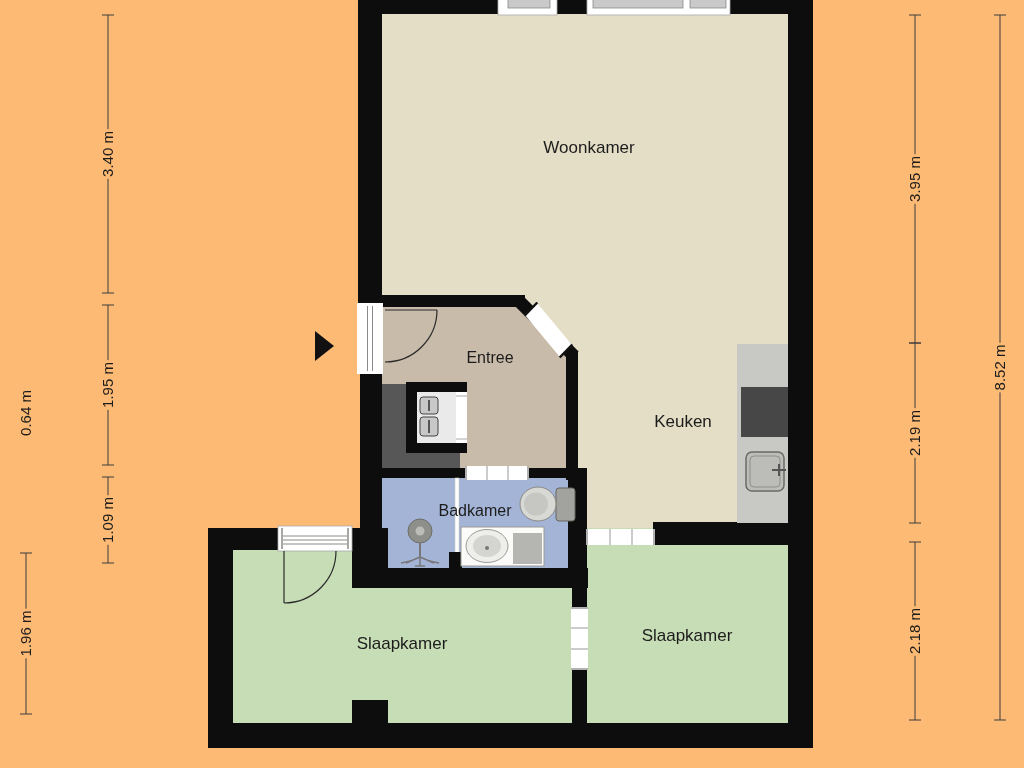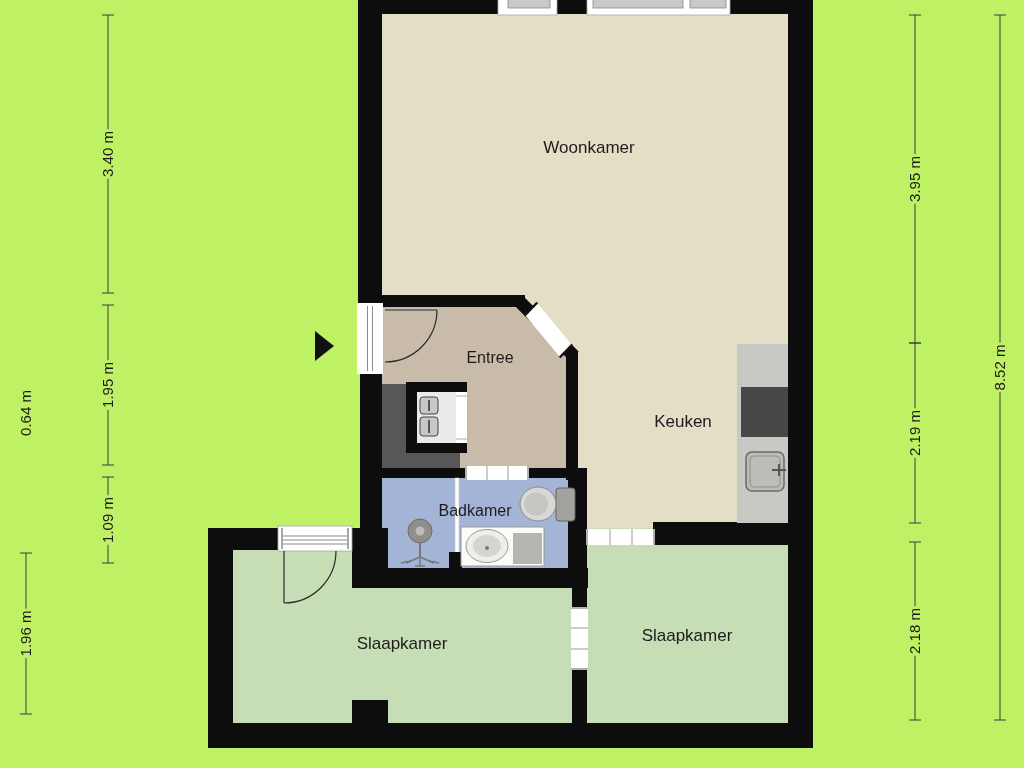--- a/index.html
+++ b/index.html
@@ -1,16 +1,16 @@
 <!DOCTYPE html>
 <html><head>
 <meta charset="utf-8">
 <style>
   html,body{margin:0;padding:0;background:#fff;}
-  .stage{position:relative;width:1024px;height:768px;background:#bef264;overflow:hidden;
+  .stage{position:relative;width:1024px;height:768px;background:#fdba74;overflow:hidden;
          font-family:"Liberation Sans", sans-serif;}
   svg{position:absolute;left:0;top:0;}
   text{font-family:"Liberation Sans", sans-serif;}
   .room-label{font-size:17px;}
   .room-label-sm{font-size:16px;}
   .dim-label{font-size:15px;}
 </style>
 </head>
 <body>
 

